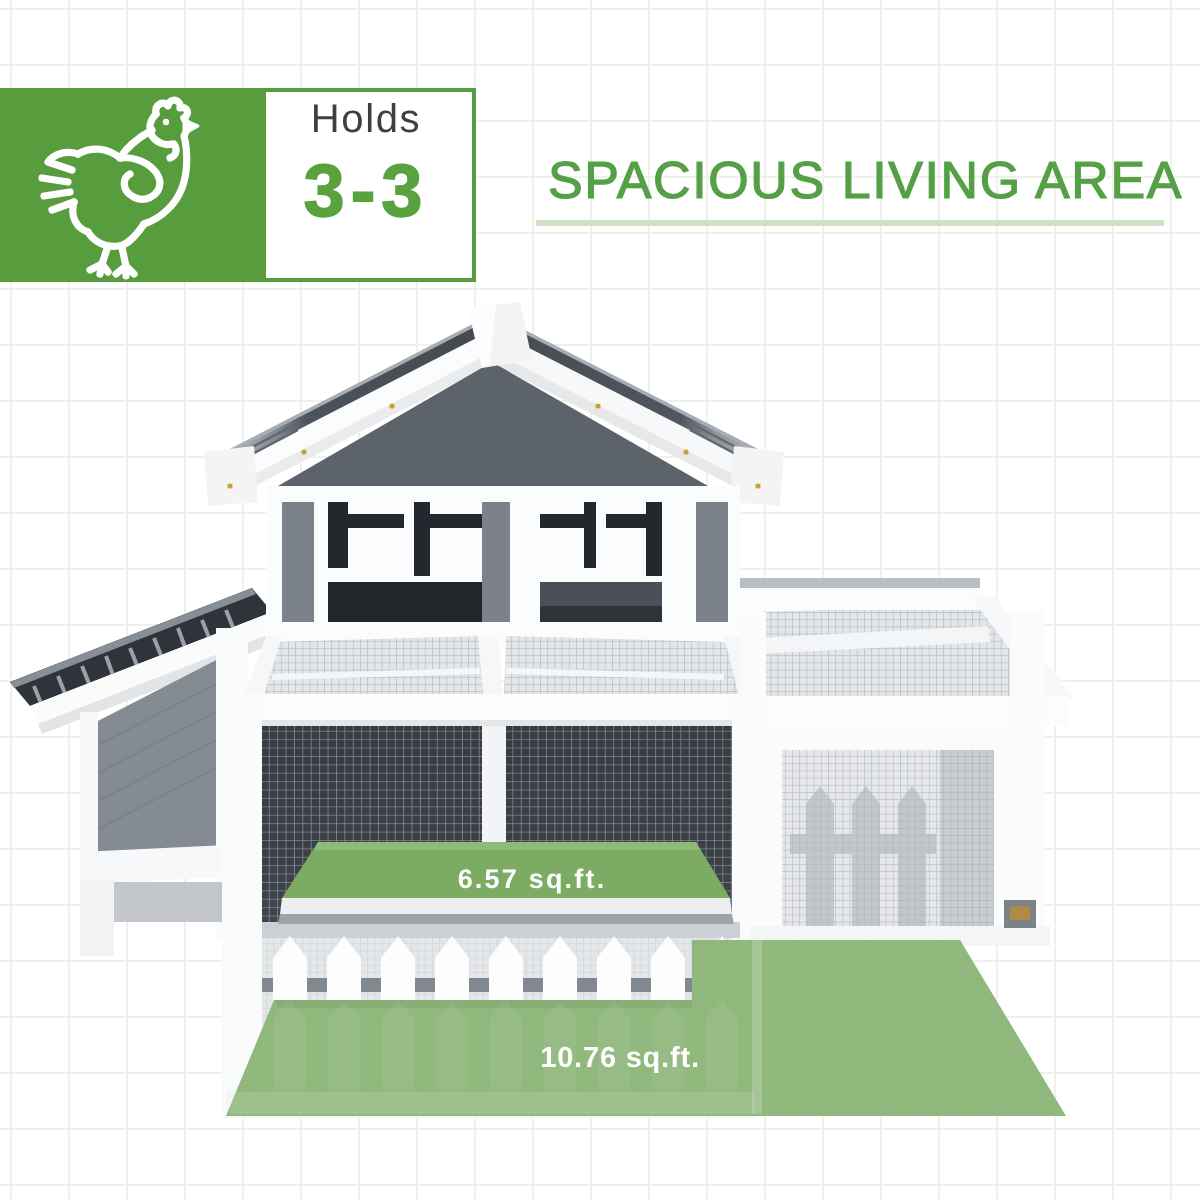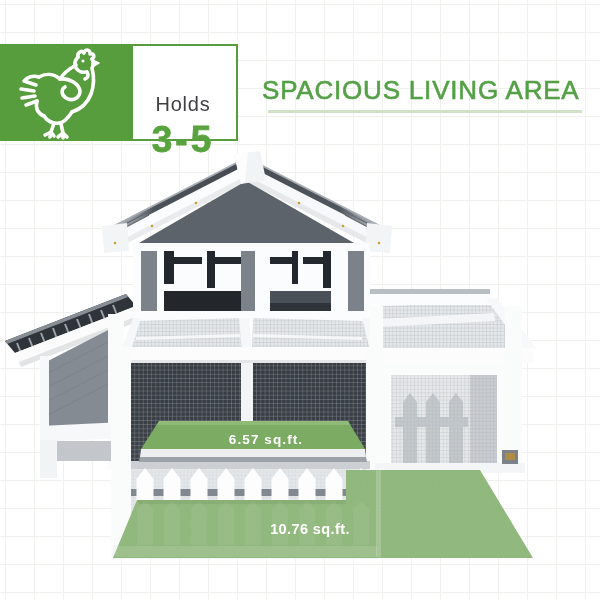--- a/index.html
+++ b/index.html
@@ -7,25 +7,25 @@
     width:600px;height:600px;overflow:hidden;position:relative;
     font-family:"Liberation Sans", sans-serif;
     background-color:#ffffff;
     background-image:
       repeating-linear-gradient(to right, transparent 0 5px, #f0f0ec 5px 6px, transparent 6px 29px),
       repeating-linear-gradient(to bottom, transparent 0 4px, #f0f0ec 4px 5px, transparent 5px 28px);
   }
   .badge{position:absolute;left:0;top:44px;height:97px;display:flex;}
   .badge-green{width:131px;height:97px;background:#579c3d;}
   .badge-white{position:relative;width:103px;height:93px;background:#ffffff;border:2px solid #579c3d;}
-  .badge-white div{position:absolute;width:100px;text-align:center;line-height:1;margin-top:44px;}
+  .badge-white div{position:absolute;width:100px;text-align:center;line-height:1;}
   .bw-top{top:4px;font-size:20px;color:#3e3f42;letter-spacing:0.8px;}
   .bw-mid{top:31px;font-size:37px;font-weight:bold;color:#58a33e;letter-spacing:3px;-webkit-text-stroke:0.8px #58a33e;}
   .bw-bot{top:75px;font-size:20px;color:#3e3f42;letter-spacing:0.6px;}
-  .title{position:absolute;left:262px;top:77px;font-size:26px;color:#55a047;letter-spacing:0.8px;-webkit-text-stroke:0.6px #55a047;white-space:nowrap;line-height:1;}
+  .title{position:absolute;left:274px;top:77px;font-size:26px;color:#55a047;letter-spacing:0.8px;-webkit-text-stroke:0.6px #55a047;white-space:nowrap;line-height:1;}
   .underline{position:absolute;left:268px;top:110px;width:314px;height:3px;background:#cfe2c6;}
 </style>
 </head>
 <body>
 <div class="badge">
   <div class="badge-green">
     <svg width="131" height="97" viewBox="0 0 131 97">
       <g stroke="#ffffff" stroke-width="3.6" fill="none" stroke-linecap="round" stroke-linejoin="round">
 
         <path d="M78 13 C77 8 82 6 84 9 C85 4 91 6 90 10 C94 9 95 13 92 15"></path>
@@ -51,21 +51,21 @@
 
         <path d="M54 79 L51 88 M51 88 L45 91 M51 88 L54 92 M51 88 L50 93"></path>
         <path d="M61 80 L63 89 M63 89 L58 93 M63 89 L67 93 M63 89 L63 94"></path>
       </g>
       <circle cx="83" cy="17" r="1.6" fill="#ffffff"></circle>
       <path d="M92 16 L99 19 L92 23 Z" fill="#ffffff" stroke="#ffffff" stroke-width="1.5" stroke-linejoin="round"></path>
     </svg>
   </div>
   <div class="badge-white">
     <div class="bw-top">Holds</div>
-    <div class="bw-mid">3-5</div>
+    <div class="bw-mid">3-3</div>
   </div>
 </div>
 <div class="title">SPACIOUS LIVING AREA</div>
 <div class="underline"></div>
 
 <svg style="position:absolute;left:0;top:0" width="600" height="600" viewBox="0 0 600 600">
 <defs>
   <pattern id="meshL" width="3.6" height="3.6" patternUnits="userSpaceOnUse">
     <rect width="3.6" height="3.6" fill="#e4e7e9"></rect>
     <path d="M0 0 H3.6 M0 0 V3.6" stroke="#b7bcc0" stroke-width="0.7" fill="none"></path>

